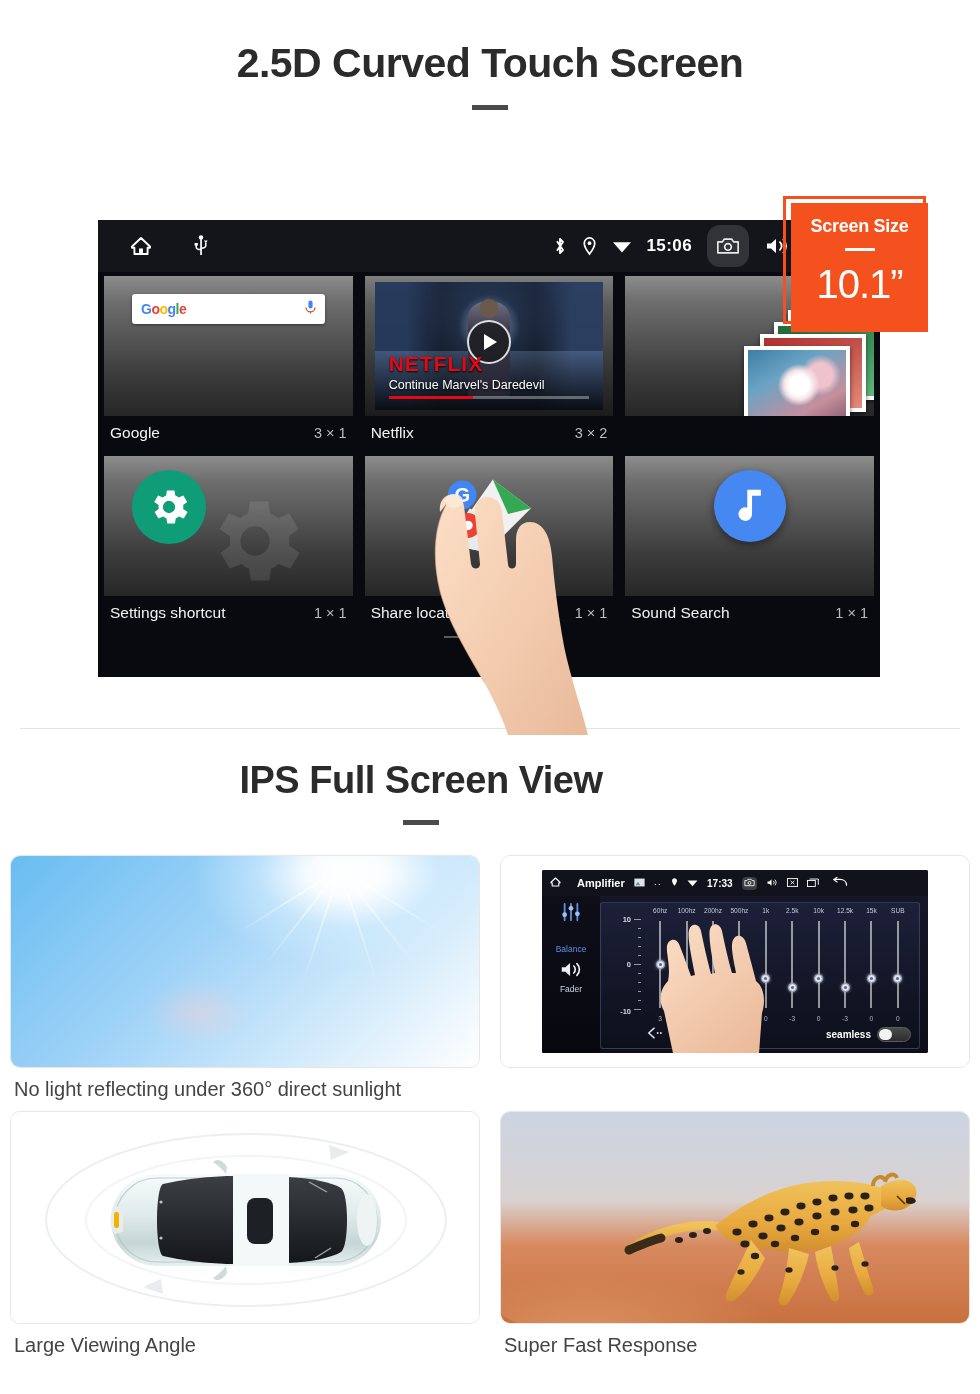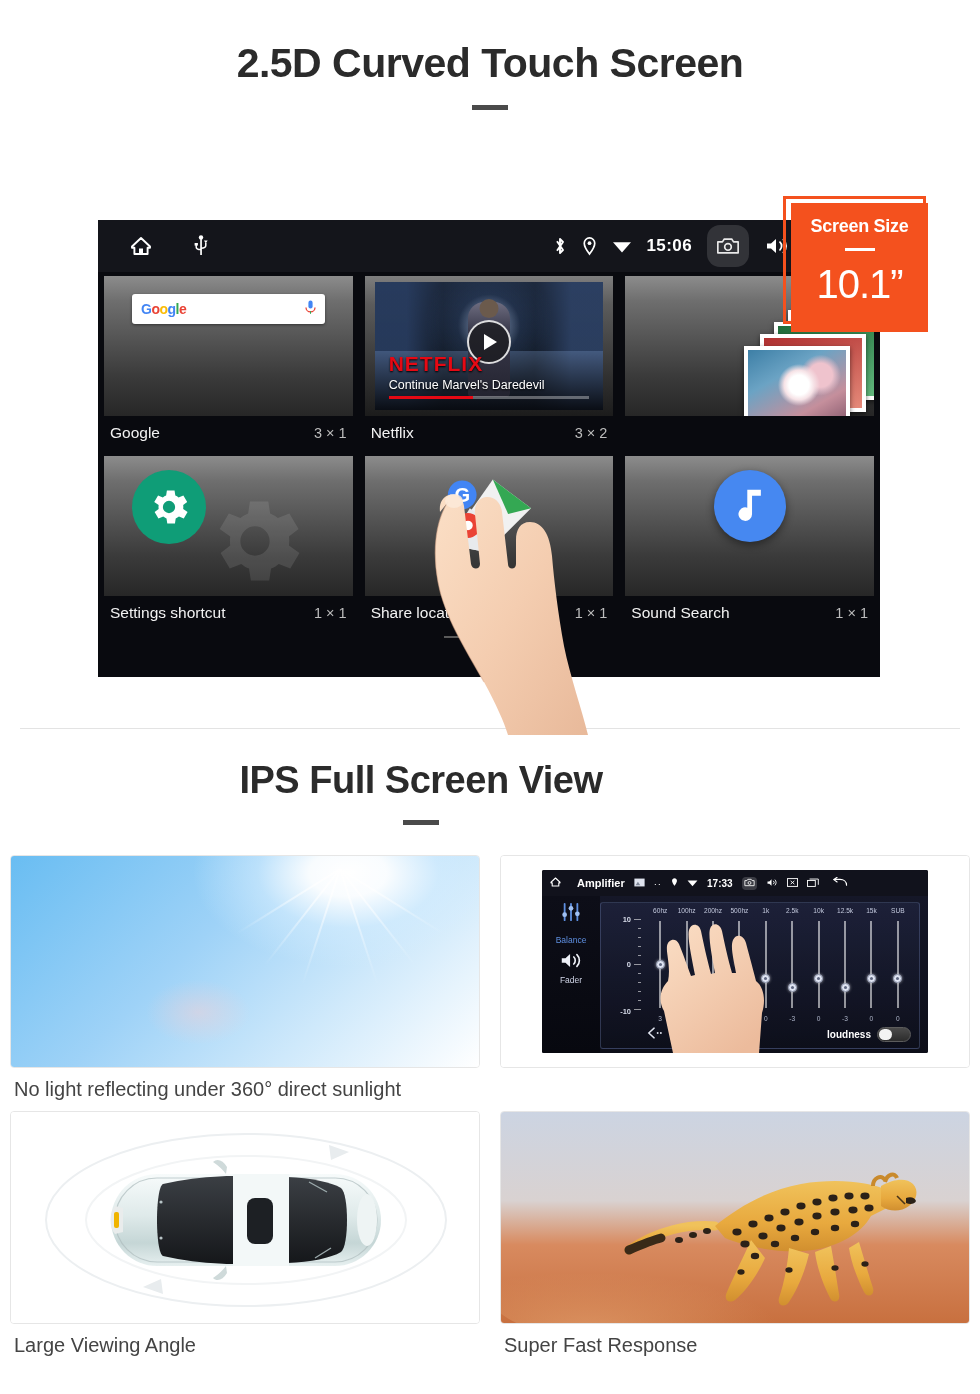--- a/index.html
+++ b/index.html
@@ -219,21 +219,21 @@
     text-align:center; font-size:38px; font-weight:700; color:#2b2b2b;
     letter-spacing:-0.5px;
   }
   .cards {
     display:grid; grid-template-columns: 470px 470px;
     gap: 10px 20px;
     width:960px; margin: 30px auto 0; padding-left: 10px;
   }
   .card { width:470px; }
   .card .thumb {
-    width:470px; height:213px; border:1px solid #e6e6e6; border-radius:4px;
+    width:470px; height:213px; border:1px solid #e6e6e6; border-radius:10px;
     overflow:hidden; background:#fff;
   }
   .card .cap {
     font-size:20px; color:#444; padding:10px 0 0 4px;
   }
 
   .sky {
     width:100%; height:100%;
     background:
       radial-gradient(ellipse 46% 62% at 72% 8%, #ffffff 0%, rgba(255,255,255,.92) 18%, rgba(214,238,255,.55) 42%, rgba(255,255,255,0) 72%),
@@ -260,21 +260,21 @@
   .amp-title { font-weight:700; font-size:11px; margin-left:6px; }
   .amp-body {
     position:absolute; left:0; right:0; top:26px; bottom:0;
     background:linear-gradient(180deg,#151728 0%,#0d0e18 100%);
     display:flex;
   }
   .amp-side {
     width:58px; padding-top:6px; text-align:center;
     background:linear-gradient(180deg,#0d0e18,#07080f);
   }
-  .amp-side .lbl { font-size:8.5px; color:#5e8fe0; margin-top:9px; }
+  .amp-side .lbl { font-size:8.5px; color:#5e8fe0; margin-top:18px; }
   .amp-side .lbl2 { font-size:8.5px; color:#cfd4e6; margin-top:1px; }
   .amp-eq {
     flex:1; position:relative; margin:6px 8px 4px 0;
     border:1px solid rgba(110,125,175,.35); border-radius:3px;
     background:linear-gradient(180deg,rgba(33,38,66,.65),rgba(14,16,28,.65));
   }
   .eq-bands { position:absolute; left:46px; right:8px; top:4px; bottom:26px; display:flex; }
   .band { flex:1; position:relative; }
   .band .bl {
     position:absolute; top:0; left:0; right:0; text-align:center;
@@ -734,21 +734,21 @@
                 <div class="amp-foot">
                   <span>
                     <svg width="16" height="12" viewBox="0 0 18 13">
                         <path d="M8 1 2 6.5 8 12" fill="none" stroke="#dfe3ee" stroke-width="1.6" stroke-linecap="round"></path>
                         <circle cx="12" cy="6.5" r="1.1" fill="#dfe3ee"></circle>
                         <circle cx="15.6" cy="6.5" r="1.1" fill="#dfe3ee"></circle>
                       </svg>
                   </span>
                   <span class="btn-custom">Custom</span>
                   <span class="loud">
-                    <span>loudness</span>
+                    <span>seamless</span>
                     <span class="toggle">
                         <i></i>
                       </span>
                   </span>
                 </div>
               </div>
             </div>
 
             <svg class="amp-hand" viewBox="0 0 118 150">
               <defs>

